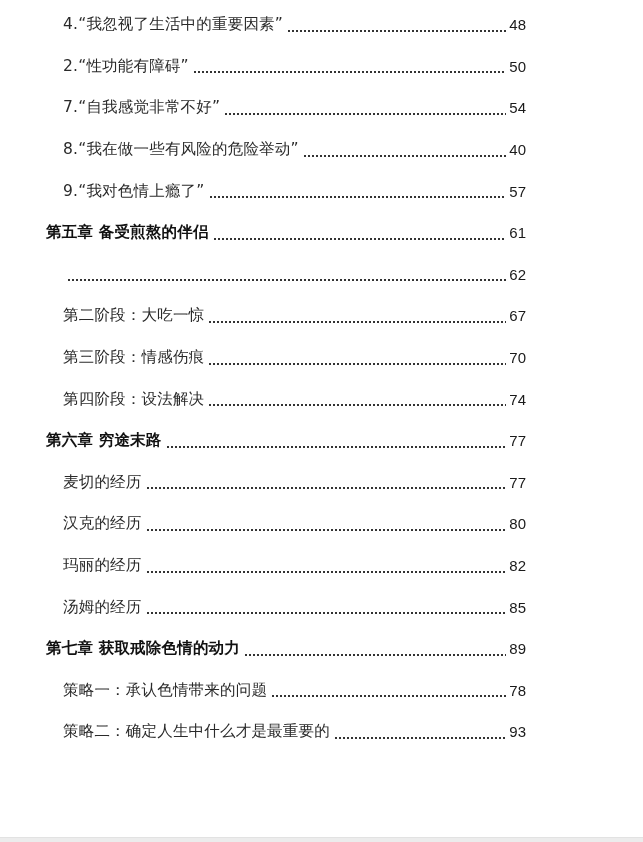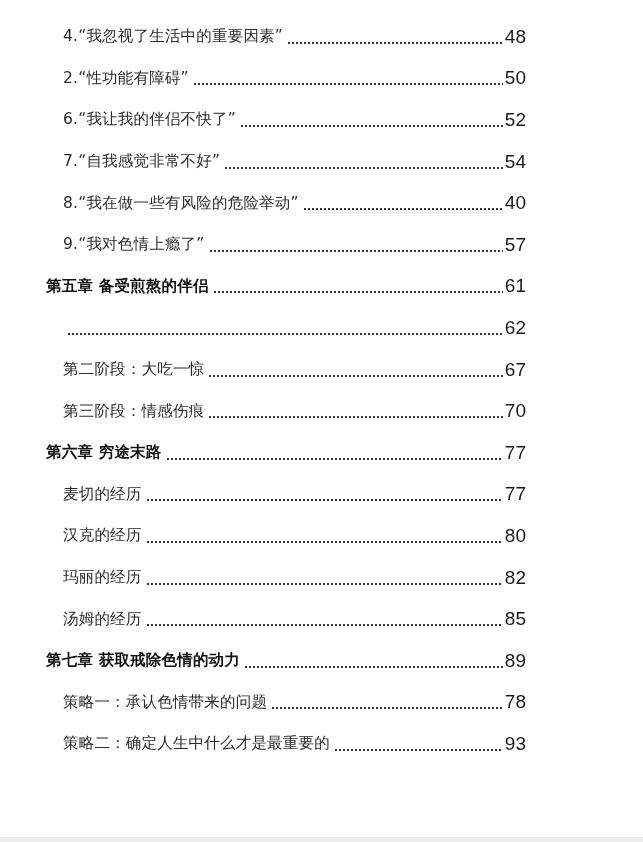--- a/index.html
+++ b/index.html
@@ -11,21 +11,21 @@
       width: 643px;
       height: 842px;
       position: relative;
       overflow: hidden;
       font-family: "DejaVu Sans", "Liberation Sans", sans-serif;
       color: #222222;
     }
     .toc {
       position: absolute;
       left: 0;
-      top: 16px;
+      top: 4px;
       width: 581px;
     }
     .toc-row {
       position: relative;
       height: 41.6px;
       display: flex;
       align-items: center;
       box-sizing: border-box;
       padding-right: 55px;
     }
@@ -51,21 +51,21 @@
       transform: translateY(6px);
       background-image: radial-gradient(circle, #333 0.8px, transparent 1px);
       background-size: 4px 2px;
       background-repeat: repeat-x;
       background-position: left center;
       min-width: 20px;
       height: 2px;
     }
     .toc-page {
       font-family: "Liberation Sans", sans-serif;
-      font-size: 19px;
+      font-size: 15px;
       color: #1a1a1a;
       min-width: 18px;
       text-align: right;
     }
     .bottom-bar {
       position: absolute;
       left: 0;
       right: 0;
       bottom: 0;
       height: 4px;
@@ -79,25 +79,20 @@
 <div class="toc">
   <div class="toc-row level-2">
     <span class="toc-title">4.“我忽视了生活中的重要因素”</span>
     <span class="toc-leader"></span>
     <span class="toc-page">48</span>
   </div>
   <div class="toc-row level-2">
     <span class="toc-title">2.“性功能有障碍”</span>
     <span class="toc-leader"></span>
     <span class="toc-page">50</span>
-  </div>
-  <div class="toc-row level-2">
-    <span class="toc-title">6.“我让我的伴侣不快了”</span>
-    <span class="toc-leader"></span>
-    <span class="toc-page">52</span>
   </div>
   <div class="toc-row level-2">
     <span class="toc-title">7.“自我感觉非常不好”</span>
     <span class="toc-leader"></span>
     <span class="toc-page">54</span>
   </div>
   <div class="toc-row level-2">
     <span class="toc-title">8.“我在做一些有风险的危险举动”</span>
     <span class="toc-leader"></span>
     <span class="toc-page">40</span>
@@ -118,20 +113,25 @@
   </div>
   <div class="toc-row level-2">
     <span class="toc-title">第二阶段：大吃一惊</span>
     <span class="toc-leader"></span>
     <span class="toc-page">67</span>
   </div>
   <div class="toc-row level-2">
     <span class="toc-title">第三阶段：情感伤痕</span>
     <span class="toc-leader"></span>
     <span class="toc-page">70</span>
+  </div>
+  <div class="toc-row level-2">
+    <span class="toc-title">第四阶段：设法解决</span>
+    <span class="toc-leader"></span>
+    <span class="toc-page">74</span>
   </div>
   <div class="toc-row level-1">
     <span class="toc-title">第六章  穷途末路</span>
     <span class="toc-leader"></span>
     <span class="toc-page">77</span>
   </div>
   <div class="toc-row level-2">
     <span class="toc-title">麦切的经历</span>
     <span class="toc-leader"></span>
     <span class="toc-page">77</span>

